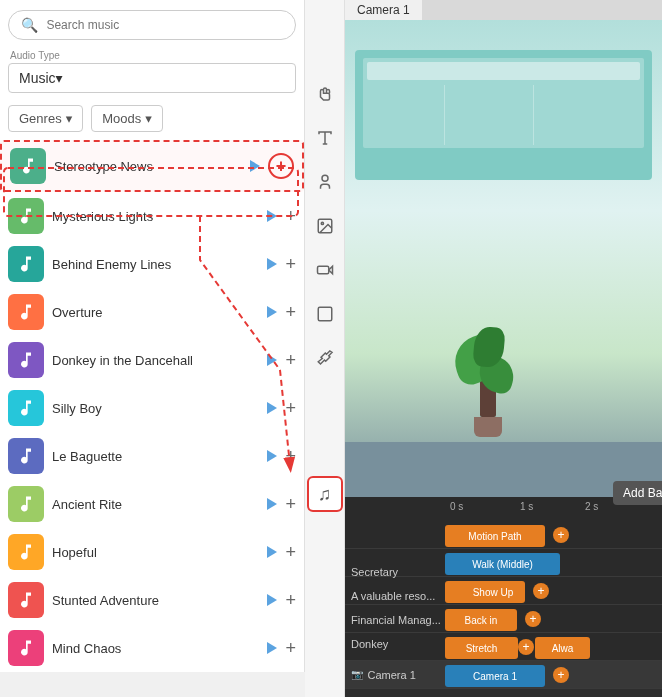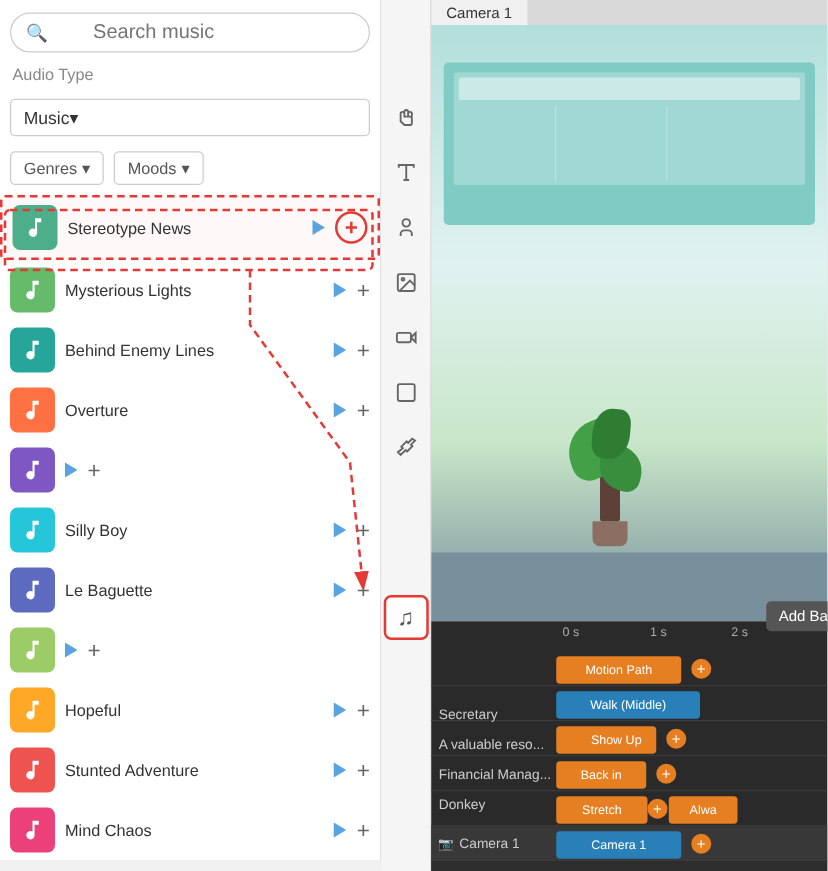--- a/index.html
+++ b/index.html
@@ -32,40 +32,39 @@
       border: 1px solid #ccc;
       border-radius: 20px;
       padding: 6px 12px;
       gap: 8px;
       background: #fff;
     }
 
     .search-box input {
       border: none;
       outline: none;
-      font-size: 16px;
+      font-size: 12px;
       color: #ec4899;
       width: 100%;
       background: transparent;
-      margin-left: 28px;
     }
 
     .search-icon-wrap {
       color: #888;
       font-size: 14px;
     }
 
     .audio-type-section {
       padding: 2px 8px 8px;
     }
 
     .audio-type-label {
-      font-size: 13px;
+      font-size: 10px;
       color: #888;
-      margin-bottom: 12px;
+      margin-bottom: 2px;
       padding-left: 2px;
     }
 
     .audio-type-select {
       display: flex;
       align-items: center;
       border: 1px solid #ccc;
       border-radius: 4px;
       padding: 6px 10px;
       background: #fff;
@@ -447,20 +446,21 @@
             <div class="play-btn"></div>
             <div class="add-btn">+</div>
           </div>
         </div>
         <div class="music-item">
           <div class="music-thumb" style="background: rgb(126, 87, 194);">
             <svg viewBox="0 0 24 24" fill="white">
               <path d="M12 3v10.55A4 4 0 1 0 14 17V7h4V3h-6z"></path>
             </svg>
           </div>
+          <span class="music-name">Donkey in the Dancehall</span>
           <div class="music-controls">
             <div class="play-btn"></div>
             <div class="add-btn">+</div>
           </div>
         </div>
         <div class="music-item">
           <div class="music-thumb" style="background: rgb(38, 198, 218);">
             <svg viewBox="0 0 24 24" fill="white">
               <path d="M12 3v10.55A4 4 0 1 0 14 17V7h4V3h-6z"></path>
             </svg>
@@ -482,20 +482,21 @@
             <div class="play-btn"></div>
             <div class="add-btn">+</div>
           </div>
         </div>
         <div class="music-item">
           <div class="music-thumb" style="background: rgb(156, 204, 101);">
             <svg viewBox="0 0 24 24" fill="white">
               <path d="M12 3v10.55A4 4 0 1 0 14 17V7h4V3h-6z"></path>
             </svg>
           </div>
+          <span class="music-name">Ancient Rite</span>
           <div class="music-controls">
             <div class="play-btn"></div>
             <div class="add-btn">+</div>
           </div>
         </div>
         <div class="music-item">
           <div class="music-thumb" style="background: rgb(255, 167, 38);">
             <svg viewBox="0 0 24 24" fill="white">
               <path d="M12 3v10.55A4 4 0 1 0 14 17V7h4V3h-6z"></path>
             </svg>

